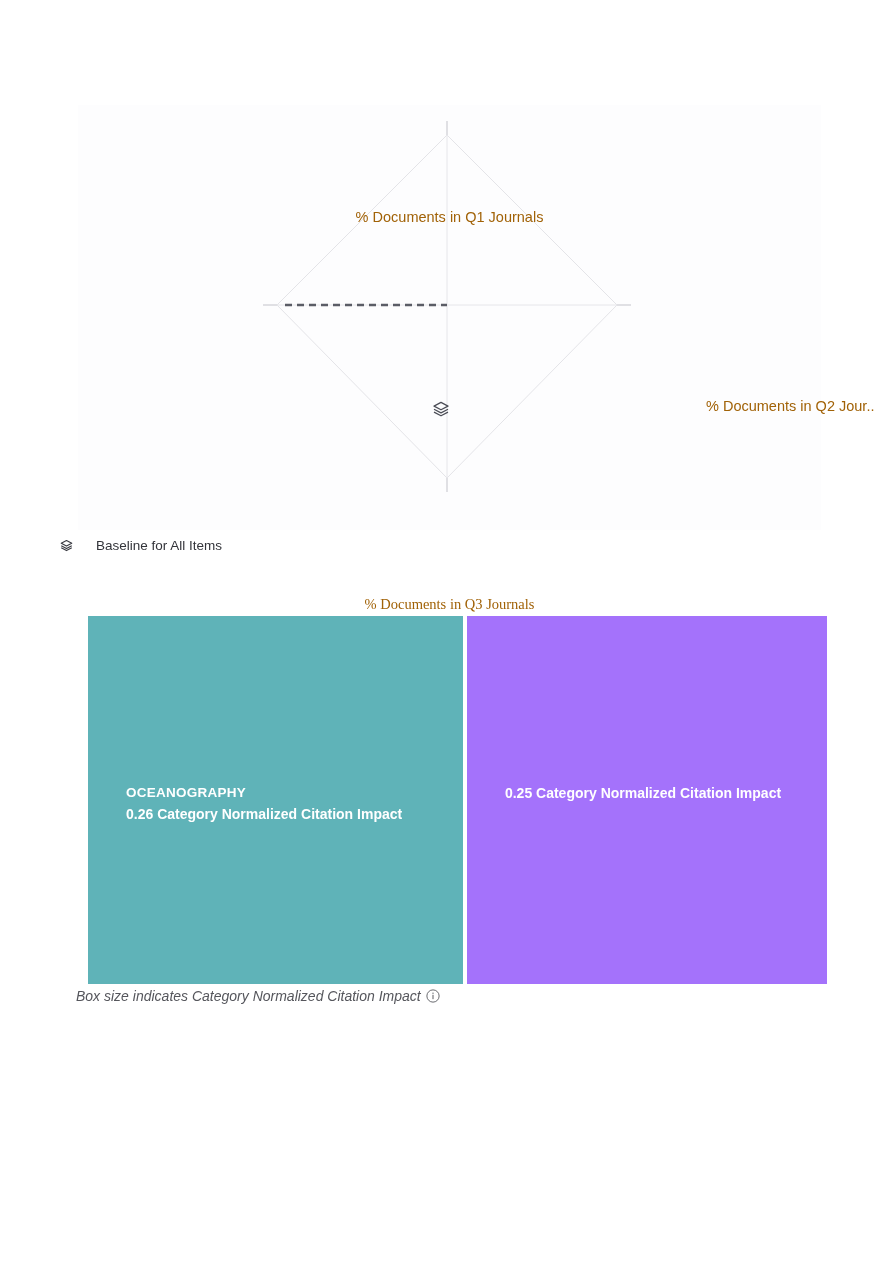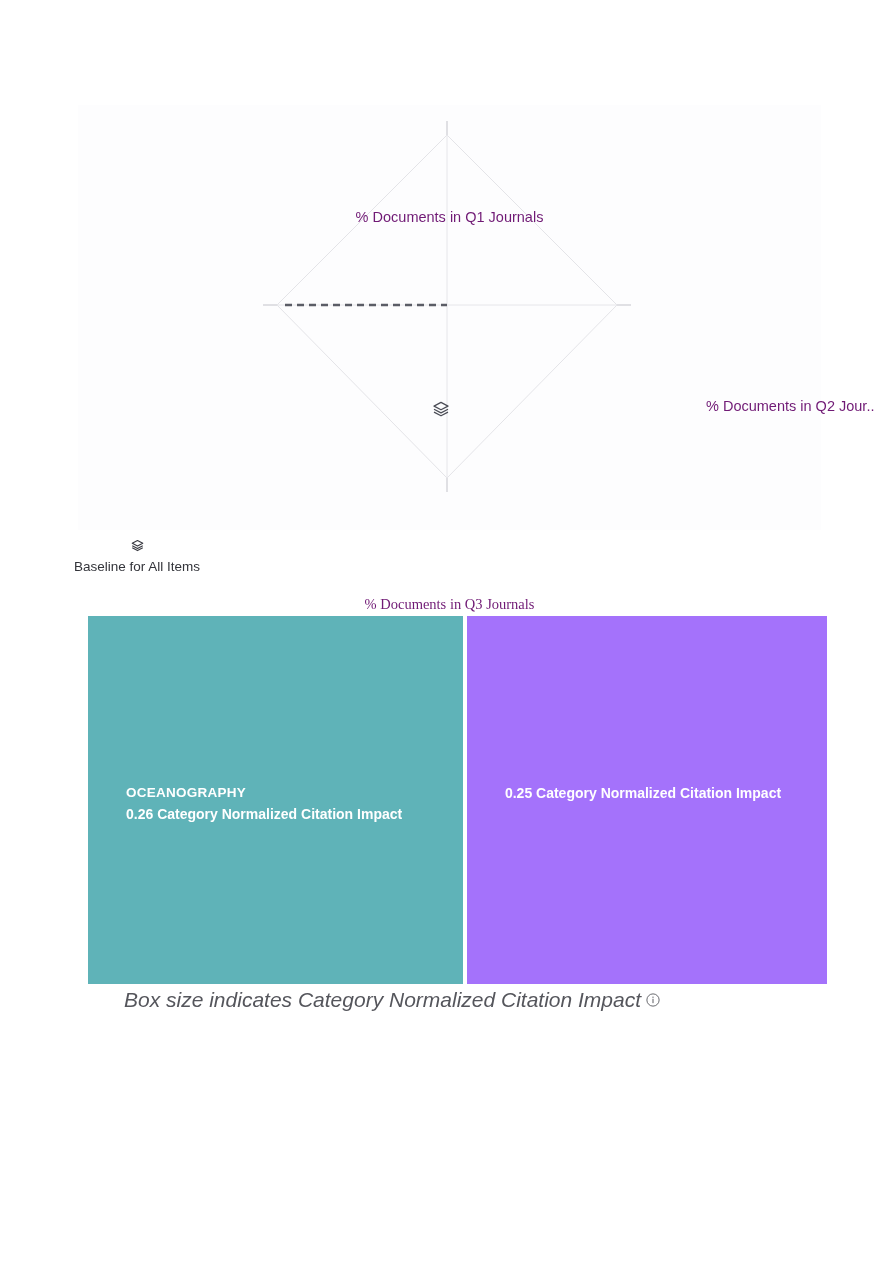--- a/index.html
+++ b/index.html
@@ -29,21 +29,21 @@
     position: absolute;
     left: 0;
     top: 0;
     width: 743px;
     height: 425px;
     display: block;
   }
 
   .axis-label {
     position: absolute;
-    color: #701a75;
+    color: #a16207;
     font-size: 14.5px;
     font-family: "Liberation Sans", sans-serif;
     white-space: nowrap;
     line-height: 1.2;
   }
   #label-q1 {
     left: 0;
     top: 104px;
     width: 743px;
     text-align: center;
@@ -77,26 +77,25 @@
     position: absolute;
     left: 353px;
     top: 294px;
     width: 20px;
     height: 20px;
   }
 
   
   #radar-legend {
     position: absolute;
-    left: 74px;
+    left: 59px;
     top: 538px;
     display: flex;
     align-items: center;
-    gap: 6px;
-    flex-direction: column;
+    gap: 22px;
   }
   #radar-legend .legend-icon {
     width: 15px;
     height: 15px;
     display: block;
   }
   #radar-legend .legend-text {
     color: #33343a;
     font-size: 13.5px;
     font-family: "Liberation Sans", sans-serif;
@@ -159,25 +158,24 @@
   #treemap-caption {
     position: absolute;
     left: 76px;
     top: 988px;
     display: flex;
     align-items: center;
     gap: 5px;
   }
   #treemap-caption .cap-text {
     color: #55565c;
-    font-size: 21px;
+    font-size: 14px;
     font-style: italic;
     font-family: "Liberation Sans", sans-serif;
     white-space: nowrap;
-    margin-left: 48px;
   }
   #treemap-caption .info-icon {
     width: 14px;
     height: 14px;
     display: block;
   }
 </style>
 </head>
 <body>
 

